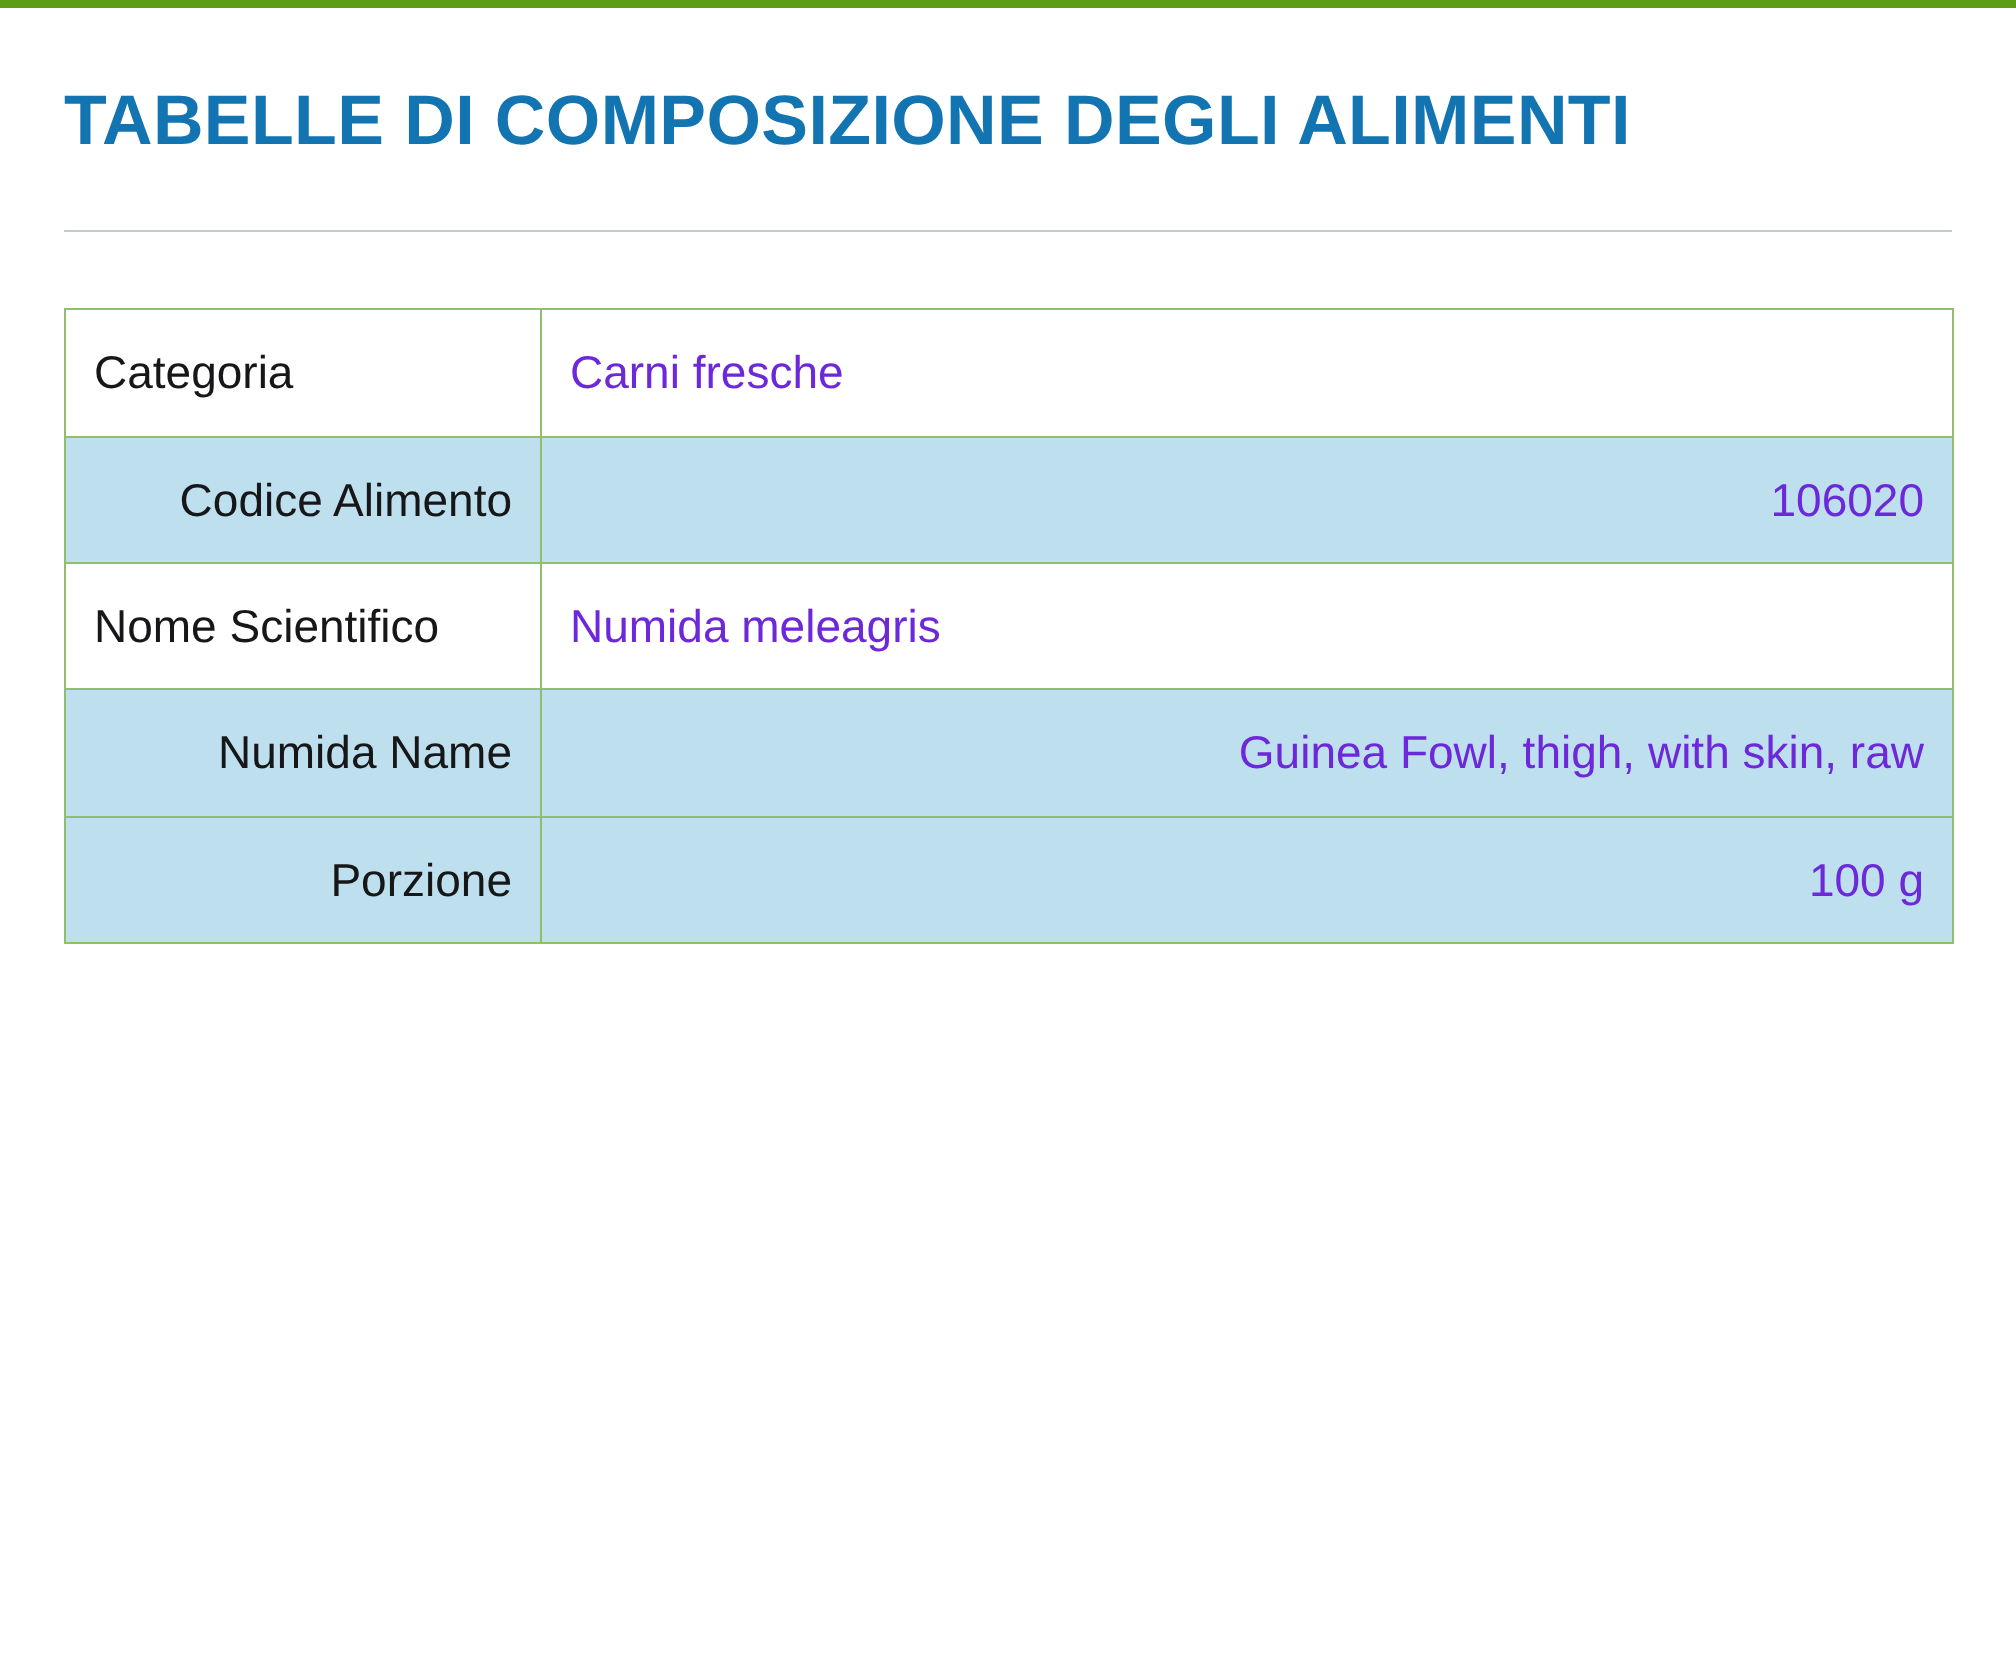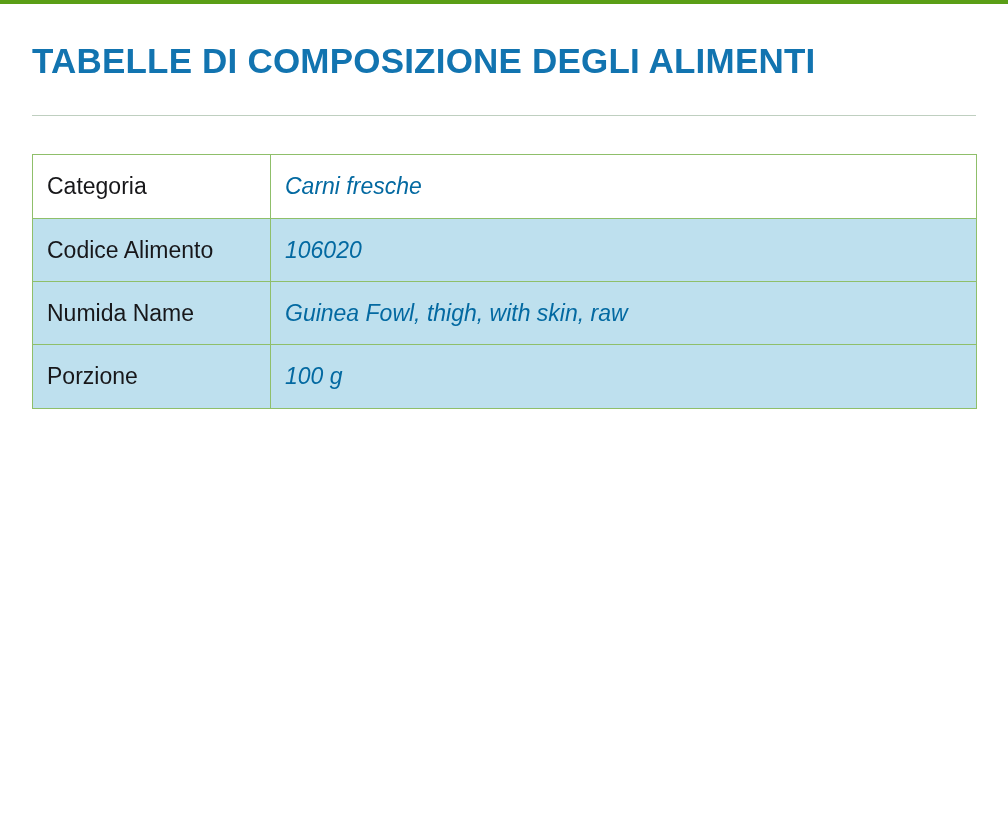--- a/index.html
+++ b/index.html
@@ -69,23 +69,23 @@
     border: 1px solid #8fbf6a;
     font-size: 23px;
     color: #17171a;
     vertical-align: top;
     padding: 16px 14px 16px 14px;
     line-height: 1.32;
   }
   .food-table col.label-col { width: 238px; }
   .food-table col.value-col { width: 706px; }
   tr.row-odd td { background: #ffffff; }
-  tr.row-even td { background: #bee0ee; }
+  tr.row-even td { background: #bee0ee; text-align: right; }
   td.label-cell { color: #17171a; }
-  td.value-cell { color: #0369a1; font-style: italic; }
+  td.value-cell { color: #6d28d9; }
 </style>
 </head>
 <body>
 
 <div class="page">
 
   <div class="top-rule"></div>
 
   <div class="content">
 
@@ -100,20 +100,24 @@
       </colgroup>
       <tbody>
         <tr class="row-odd">
           <td class="label-cell">Categoria</td>
           <td class="value-cell">Carni fresche</td>
         </tr>
         <tr class="row-even">
           <td class="label-cell">Codice Alimento</td>
           <td class="value-cell">106020</td>
         </tr>
+        <tr class="row-odd">
+          <td class="label-cell">Nome Scientifico</td>
+          <td class="value-cell">Numida meleagris</td>
+        </tr>
         <tr class="row-even">
           <td class="label-cell">Numida Name</td>
           <td class="value-cell">Guinea Fowl, thigh, with skin, raw</td>
         </tr>
         <tr class="row-even">
           <td class="label-cell">Porzione</td>
           <td class="value-cell">100 g</td>
         </tr>
       </tbody>
     </table>

